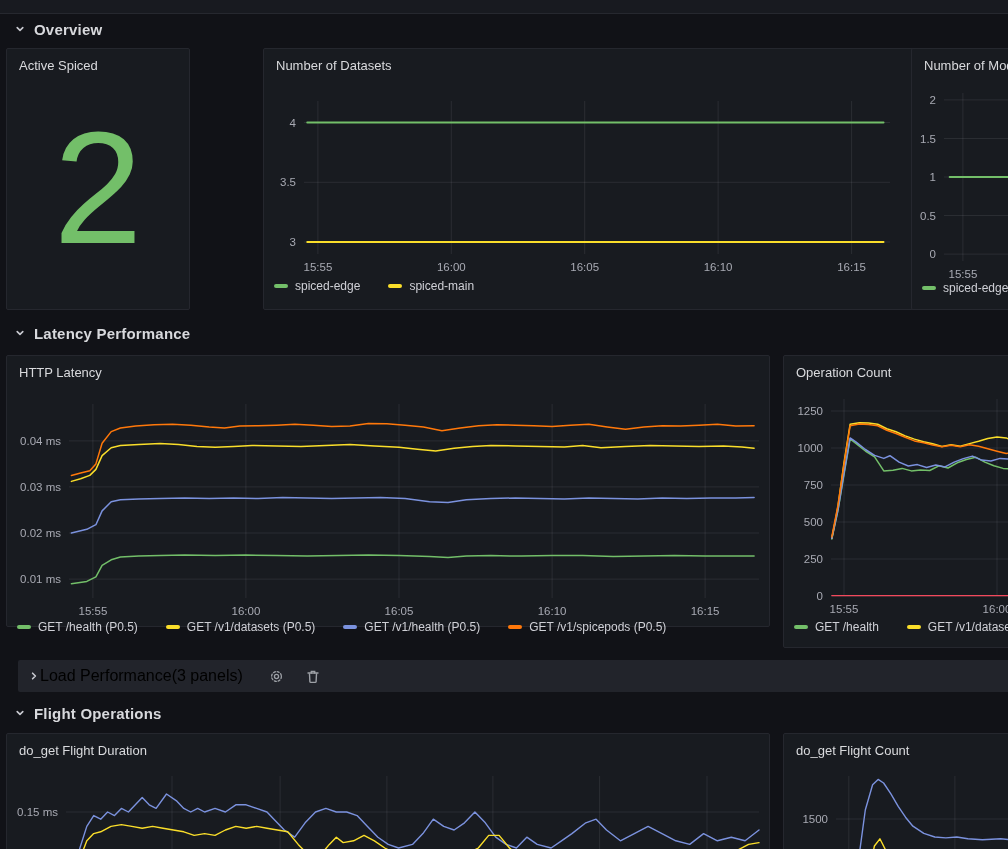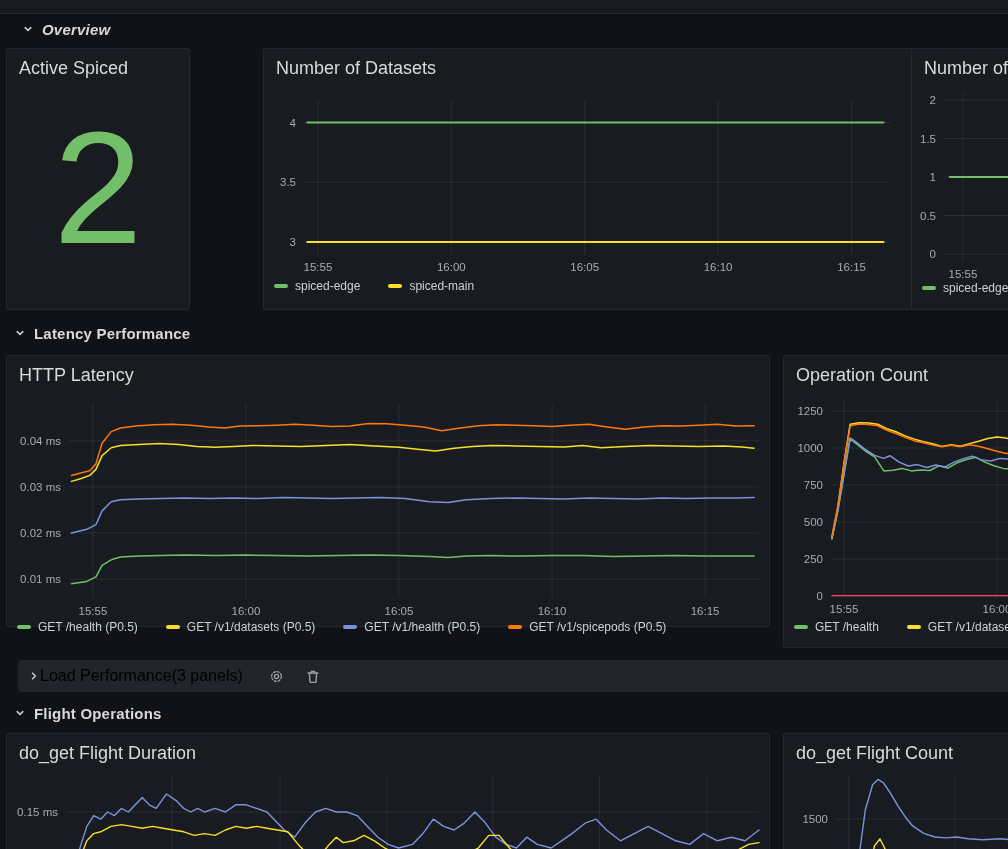--- a/index.html
+++ b/index.html
@@ -6,27 +6,27 @@
   body{
     width:1008px;height:849px;overflow:hidden;position:relative;
     background:#111217;
     font-family:"Liberation Sans", sans-serif;
     -webkit-font-smoothing:antialiased;
   }
   .topbar{position:absolute;left:0;top:0;width:1008px;height:13px;background:#181A20;border-bottom:1px solid #26282F;}
   .section-header{position:absolute;display:flex;align-items:center;gap:8px;height:24px;cursor:pointer;}
   .section-header .sec-label{font-size:15px;font-weight:700;color:#D8D9DD;letter-spacing:.2px;}
   .section-header svg{flex:0 0 auto;}
-  #sec-overview{left:22px;top:17px;font-style:italic;}
+  #sec-overview{left:14px;top:17px;}
   #sec-latency{left:14px;top:321px;}
   #sec-flight{left:14px;top:701px;}
   .load-band{position:absolute;left:18px;top:660px;width:996px;height:27px;background:#22242B;border-radius:2px;display:flex;align-items:center;padding:16px 10px;box-sizing:border-box;}
   .load-band .icon-btn{margin-left:26px;display:flex;align-items:center;}
   .panel{position:absolute;background:#181B20;border:1px solid #25272E;border-radius:2px;box-sizing:border-box;}
-  .panel-title{position:absolute;left:12px;top:9px;font-size:18px;font-weight:500;color:#D9DADD;white-space:nowrap;cursor:pointer;z-index:2;}
+  .panel-title{position:absolute;left:12px;top:9px;font-size:13px;font-weight:500;color:#D9DADD;white-space:nowrap;cursor:pointer;z-index:2;}
   #panel-stat{left:6px;top:48px;width:184px;height:262px;}
   #panel-datasets{left:263px;top:48px;width:660px;height:262px;}
   #panel-models{left:911px;top:48px;width:430px;height:262px;}
   #panel-http{left:6px;top:355px;width:764px;height:272px;}
   #panel-opcount{left:783px;top:355px;width:430px;height:293px;}
   #panel-flightdur{left:6px;top:733px;width:764px;height:293px;}
   #panel-flightcount{left:783px;top:733px;width:430px;height:293px;}
   .stat-value{position:absolute;left:0;top:28px;right:0;bottom:10px;display:flex;align-items:center;justify-content:center;
     font-size:160px;font-weight:400;color:#73BF69;line-height:1;}
   .chart-svg{position:absolute;left:0;top:0;}

